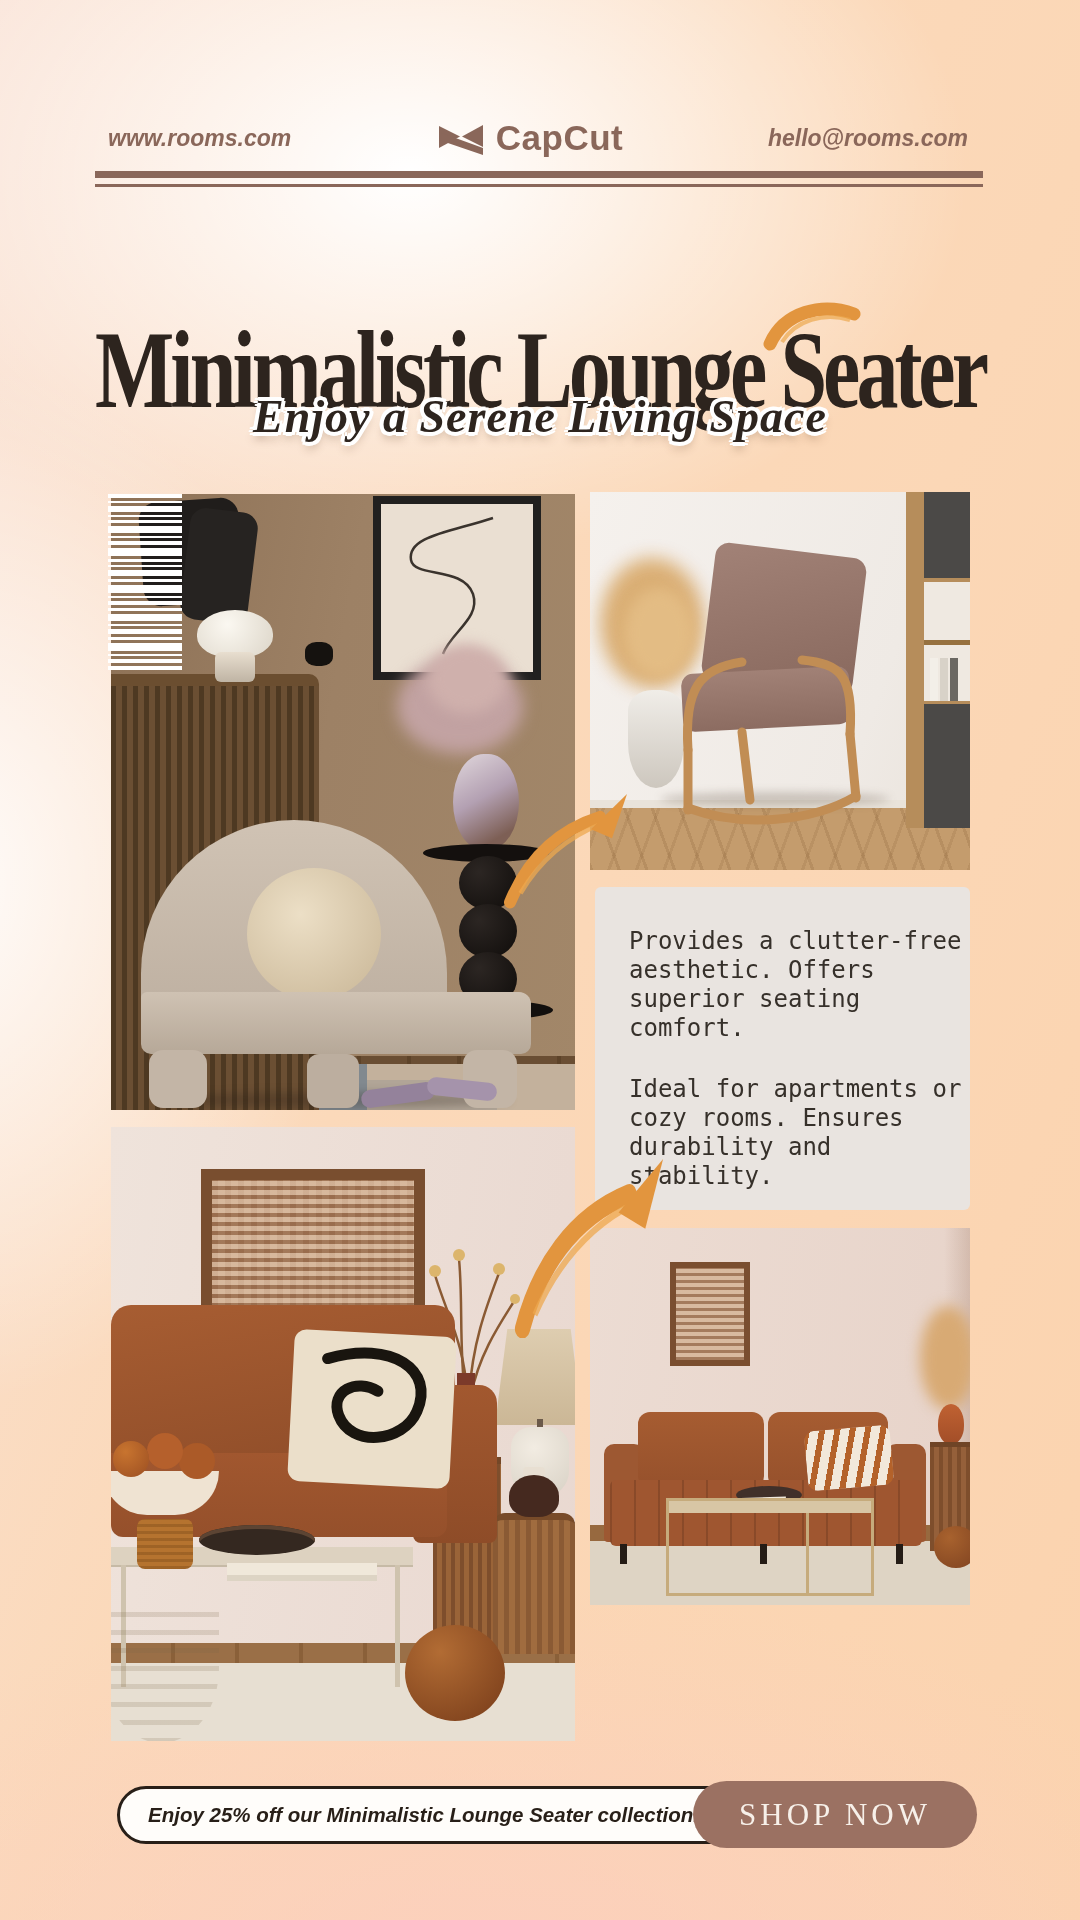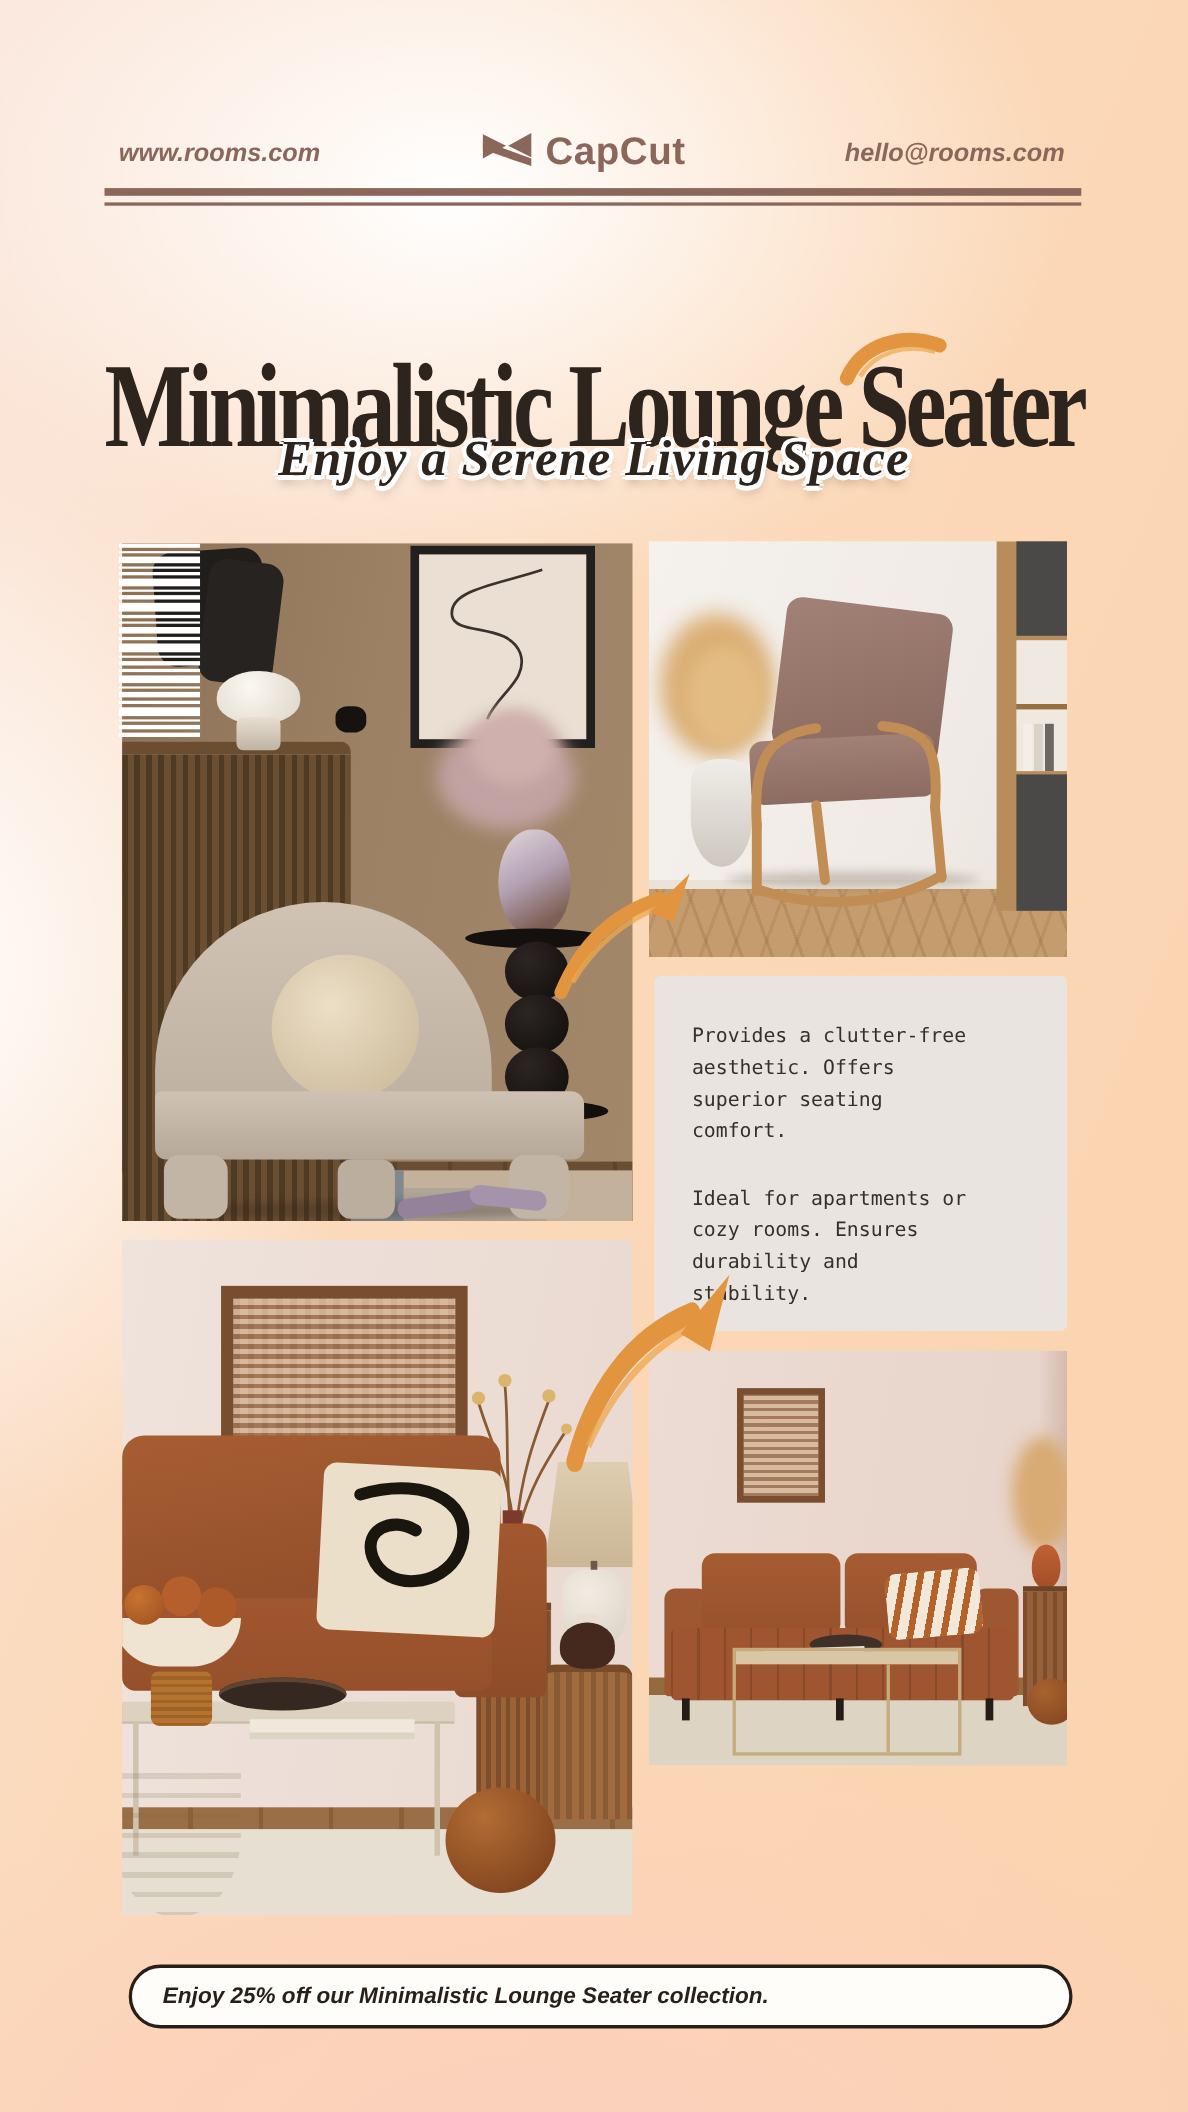--- a/index.html
+++ b/index.html
@@ -7,21 +7,21 @@
   .poster{position:relative;width:1080px;height:1920px;overflow:hidden;
     background:
       radial-gradient(900px 620px at 38% 9%, #ffffff 0%, rgba(255,255,255,0) 62%),
       radial-gradient(720px 900px at -6% 46%, rgba(255,255,255,.92) 0%, rgba(255,255,255,0) 58%),
       radial-gradient(1100px 560px at 46% 103%, rgba(252,206,190,.85) 0%, rgba(252,206,190,0) 70%),
       linear-gradient(112deg,#fae4d8 0%,#fbd9ba 42%,#fbd3ae 100%);}
   .s{position:absolute;display:block;}
   
   .hdr{position:absolute;left:108px;right:112px;top:116px;height:44px;display:flex;align-items:center;justify-content:space-between;}
   .hdr .side{font-style:italic;font-weight:700;font-size:23px;color:#8a675a;}
-  .brand{display:flex;align-items:flex-start;gap:10px;}
+  .brand{display:flex;align-items:flex-end;gap:10px;}
   .brand .word{font-weight:800;font-size:35px;color:#8a675a;letter-spacing:.5px;}
   .rule{position:absolute;left:95px;width:888px;background:#8a675a;}
   .rule.thick{top:171px;height:7px;}
   .rule.thin{top:184px;height:3px;}
   
   .title{position:absolute;left:0;width:1080px;top:260px;text-align:center;z-index:2;
     font-family:"Liberation Serif",serif;font-weight:600;font-size:84px;letter-spacing:-4px;
     color:#2d241e;line-height:84px;transform:scaleY(1.3);transform-origin:50% 0;}
   .subtitle{position:absolute;left:0;width:1080px;top:352px;text-align:center;z-index:3;
     font-family:"Liberation Serif",serif;font-style:italic;font-weight:700;font-size:46px;letter-spacing:1px;color:#2d241e;
@@ -29,21 +29,21 @@
   .swoosh-title{position:absolute;left:762px;top:298px;width:100px;height:56px;z-index:1;}
   
   .ph{position:absolute;overflow:hidden;}
   .ph1{left:111px;top:494px;width:464px;height:616px;background:linear-gradient(100deg,#8d7156 0%,#9d8165 45%,#a28769 100%);}
   .ph2{left:590px;top:492px;width:380px;height:378px;background:linear-gradient(110deg,#f5f1ed 0%,#efeae5 70%,#e9e2da 100%);}
   .ph4{left:111px;top:1127px;width:464px;height:614px;background:linear-gradient(100deg,#efe3db 0%,#e9d8d0 100%);}
   .ph5{left:590px;top:1228px;width:380px;height:377px;background:linear-gradient(100deg,#ecdcd3 0%,#e7d3c9 100%);}
   
   .panel{position:absolute;left:595px;top:887px;width:375px;height:323px;background:#e9e4e0;border-radius:6px;
     box-sizing:border-box;padding:40px 0 0 34px;}
-  .panel p{margin:0;font-family:"DejaVu Sans Mono",monospace;font-size:18px;line-height:29px;color:#36302a;white-space:pre-line;}
+  .panel p{margin:0;font-family:"DejaVu Sans Mono",monospace;font-size:24px;line-height:29px;color:#36302a;white-space:pre-line;}
   .panel p + p{margin-top:32px;}
   
   .badge{position:absolute;left:592px;top:1618px;width:376px;height:120px;box-sizing:border-box;border:3px solid #281f18;border-radius:50%;
     display:flex;align-items:center;justify-content:center;font-family:"Liberation Serif",serif;font-style:italic;
     font-size:62px;letter-spacing:1px;color:#281f18;}
   
   .bar{position:absolute;left:117px;top:1786px;width:858px;height:58px;box-sizing:border-box;background:#fffdfa;
     border:3px solid #281f18;border-radius:32px;display:flex;align-items:center;padding-left:28px;}
   .bar .msg{font-style:italic;font-weight:700;font-size:20.5px;color:#281f18;}
   .cta{position:absolute;left:693px;top:1781px;width:284px;height:67px;background:#9b7162;border:none;border-radius:34px;
@@ -271,14 +271,17 @@
       <path d="M14,152 C32,100 70,56 134,36" fill="none" stroke="#e2953e" stroke-width="17" stroke-linecap="round"></path>
       <path d="M28,140 C52,98 88,64 140,44" fill="none" stroke="#eda84f" stroke-width="6" opacity=".75"></path>
       <path d="M122,52 L172,6 L152,66 Z" fill="#e2953e"></path>
     </svg>
   </div>
 
 
   <div class="bar">
     <span class="msg">Enjoy 25% off our Minimalistic Lounge Seater collection.</span>
   </div>
+  <div class="cta">
+    <span>SHOP NOW</span>
+  </div>
 
 </div>
 
 </body></html>

